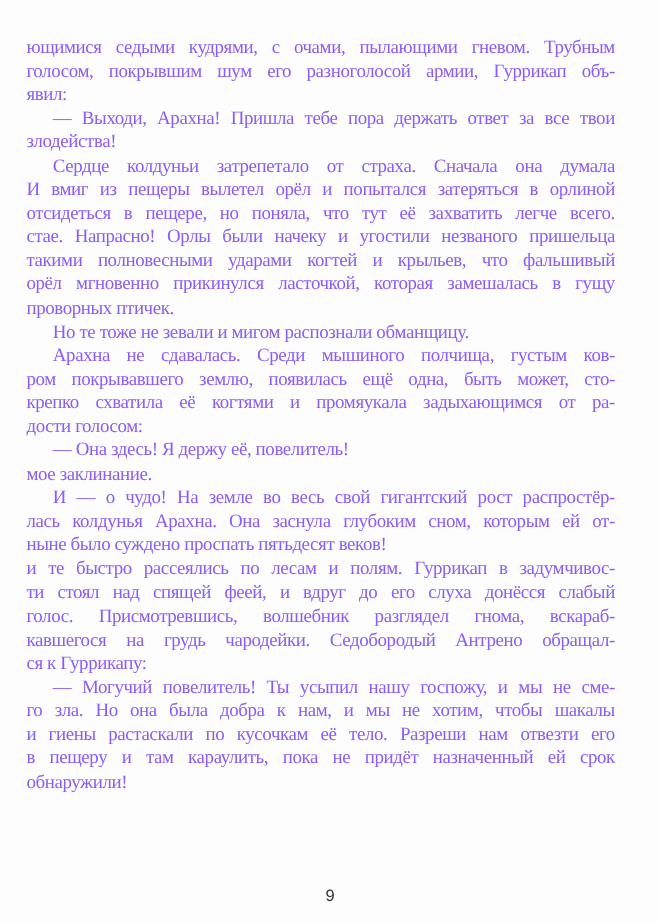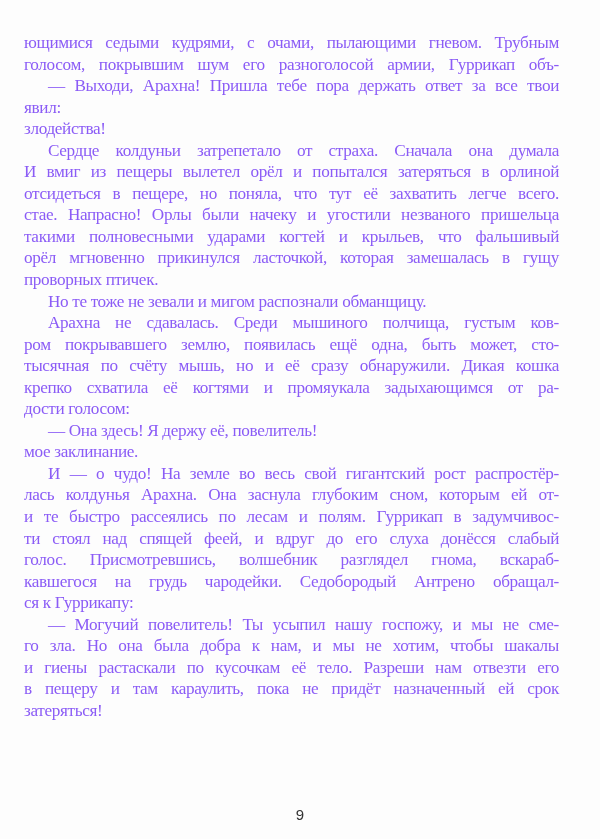--- a/index.html
+++ b/index.html
@@ -24,45 +24,45 @@
     font-family: "Liberation Sans", sans-serif; font-size: 15px; color: #333;
   }
 </style>
 </head>
 <body>
 
 <div class="page">
   <div class="text-block" id="text-block">
       <span class="line">ющимися седыми кудрями, с очами, пылающими гневом. Трубным</span>
       <span class="line">голосом, покрывшим шум его разноголосой армии, Гуррикап объ-</span>
+      <span class="line last">явил:</span>
       <span class="line indent">— Выходи, Арахна! Пришла тебе пора держать ответ за все твои</span>
-      <span class="line last">явил:</span>
       <span class="line last">злодейства!</span>
       <span class="line indent">Сердце колдуньи затрепетало от страха. Сначала она думала</span>
       <span class="line">И вмиг из пещеры вылетел орёл и попытался затеряться в орлиной</span>
       <span class="line">отсидеться в пещере, но поняла, что тут её захватить легче всего.</span>
       <span class="line">стае. Напрасно! Орлы были начеку и угостили незваного пришельца</span>
       <span class="line">такими полновесными ударами когтей и крыльев, что фальшивый</span>
       <span class="line">орёл мгновенно прикинулся ласточкой, которая замешалась в гущу</span>
       <span class="line last">проворных птичек.</span>
       <span class="line indent last">Но те тоже не зевали и мигом распознали обманщицу.</span>
       <span class="line indent">Арахна не сдавалась. Среди мышиного полчища, густым ков-</span>
       <span class="line">ром покрывавшего землю, появилась ещё одна, быть может, сто-</span>
-      <span class="line">тысячная по счёту мышь, но и её сразу обнаружили. Дикая кошка</span>
       <span class="line">крепко схватила её когтями и промяукала задыхающимся от ра-</span>
       <span class="line last">дости голосом:</span>
       <span class="line indent last">— Она здесь! Я держу её, повелитель!</span>
       <span class="line last">мое заклинание.</span>
       <span class="line indent">И — о чудо! На земле во весь свой гигантский рост распростёр-</span>
       <span class="line">лась колдунья Арахна. Она заснула глубоким сном, которым ей от-</span>
+      <span class="line last">ныне было суждено проспать пятьдесят веков!</span>
       <span class="line">и те быстро рассеялись по лесам и полям. Гуррикап в задумчивос-</span>
       <span class="line">ти стоял над спящей феей, и вдруг до его слуха донёсся слабый</span>
       <span class="line">голос. Присмотревшись, волшебник разглядел гнома, вскараб-</span>
       <span class="line">кавшегося на грудь чародейки. Седобородый Антрено обращал-</span>
       <span class="line last">ся к Гуррикапу:</span>
       <span class="line indent">— Могучий повелитель! Ты усыпил нашу госпожу, и мы не сме-</span>
       <span class="line">го зла. Но она была добра к нам, и мы не хотим, чтобы шакалы</span>
       <span class="line">и гиены растаскали по кусочкам её тело. Разреши нам отвезти его</span>
       <span class="line">в пещеру и там караулить, пока не придёт назначенный ей срок</span>
-      <span class="line last">затеряться!</span>
+      <span class="line last">обнаружили!</span>
     </div>
   <div class="page-number">9</div>
 </div>
 
 </body></html>

